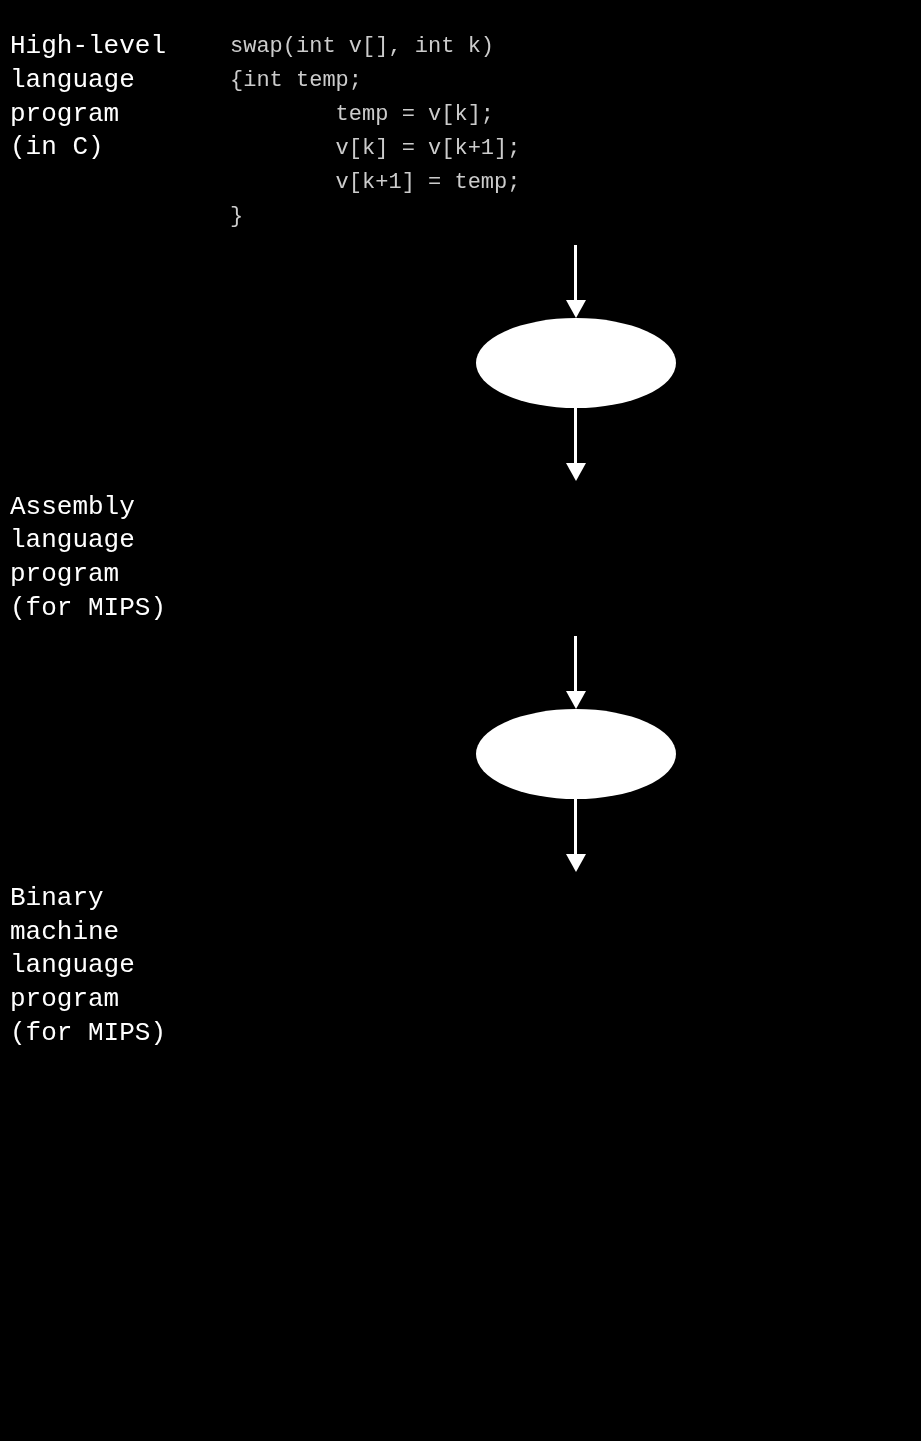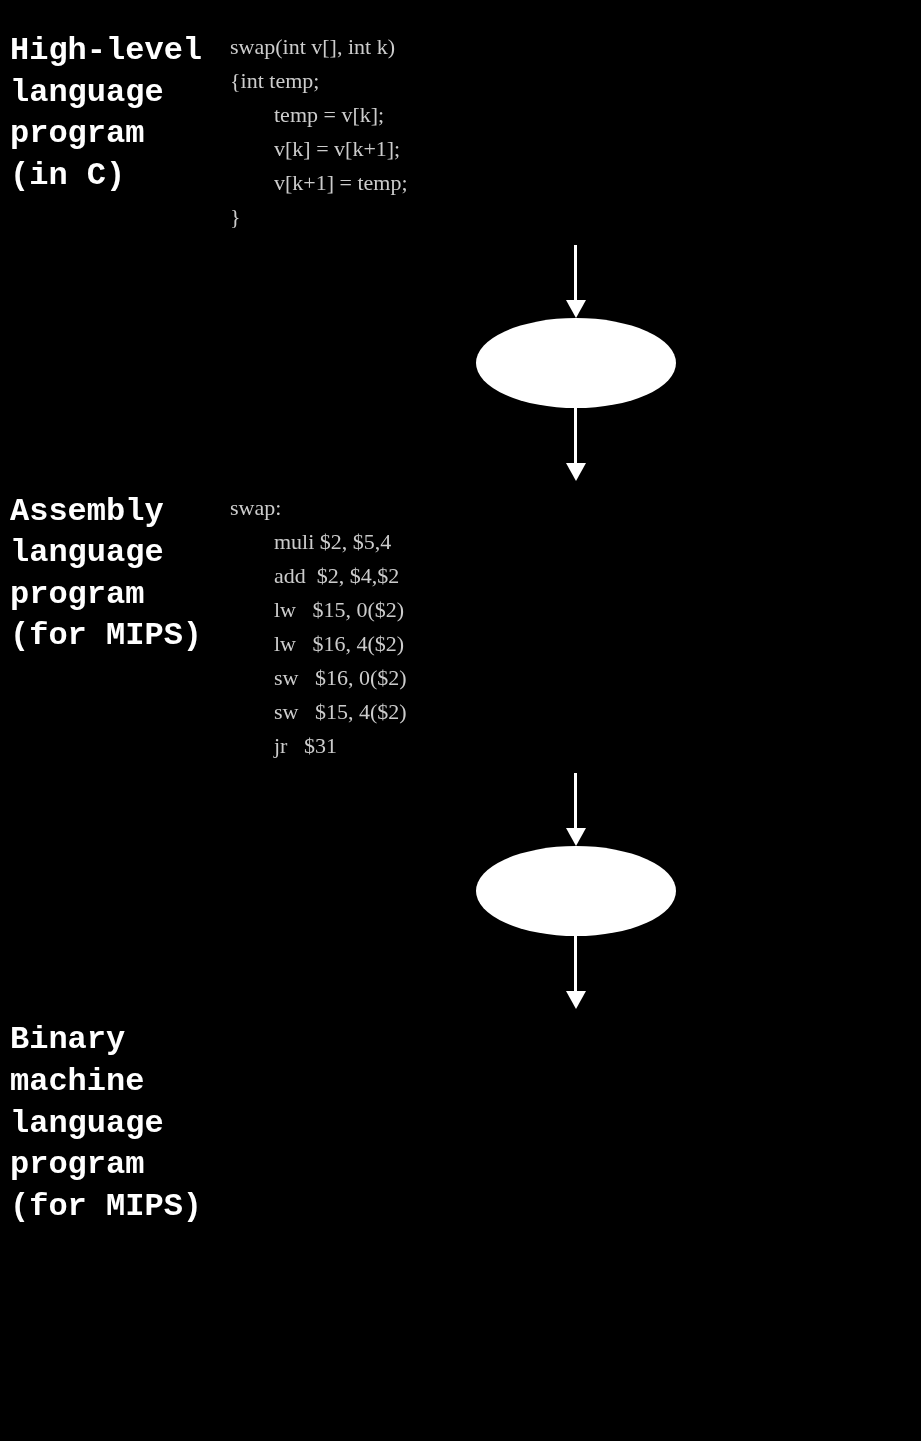--- a/index.html
+++ b/index.html
@@ -24,34 +24,33 @@
       display: flex;
       flex-direction: row;
       align-items: flex-start;
       width: 100%;
     }
 
     .left-label {
       width: 230px;
       min-width: 230px;
       padding: 10px 10px 10px 10px;
-      font-size: 32px;
-      font-weight: bold;
+      font-size: 26px;
+      font-weight: normal;
       line-height: 1.3;
       color: #fff;
     }
 
     .right-content {
       flex: 1;
       padding: 10px 10px 10px 0;
       font-size: 22px;
       line-height: 1.55;
       white-space: pre;
       color: #ccc;
-      font-family: Liberation Serif, serif;
     }
 
     .ellipse {
       width: 200px;
       height: 90px;
       background: #fff;
       border-radius: 50%;
       display: block;
     }
 
@@ -114,28 +113,20 @@
       <div class="ellipse"></div>
       <div class="arrow-segment"></div>
       <div class="arrow-tip"></div>
     </div>
   </div>
 
   <div class="section">
     <div class="left-label">
       <span>Assembly<br>language<br>program<br>(for MIPS)</span>
     </div>
-    <div class="right-content">swap:
-        muli $2, $5,4
-        add  $2, $4,$2
-        lw   $15, 0($2)
-        lw   $16, 4($2)
-        sw   $16, 0($2)
-        sw   $15, 4($2)
-        jr   $31</div>
   </div>
 
   <div class="connector-section">
     <div class="connector-left-spacer"></div>
     <div class="connector-right">
       <div class="arrow-segment"></div>
       <div class="arrow-tip"></div>
       <div class="ellipse"></div>
       <div class="arrow-segment"></div>
       <div class="arrow-tip"></div>

